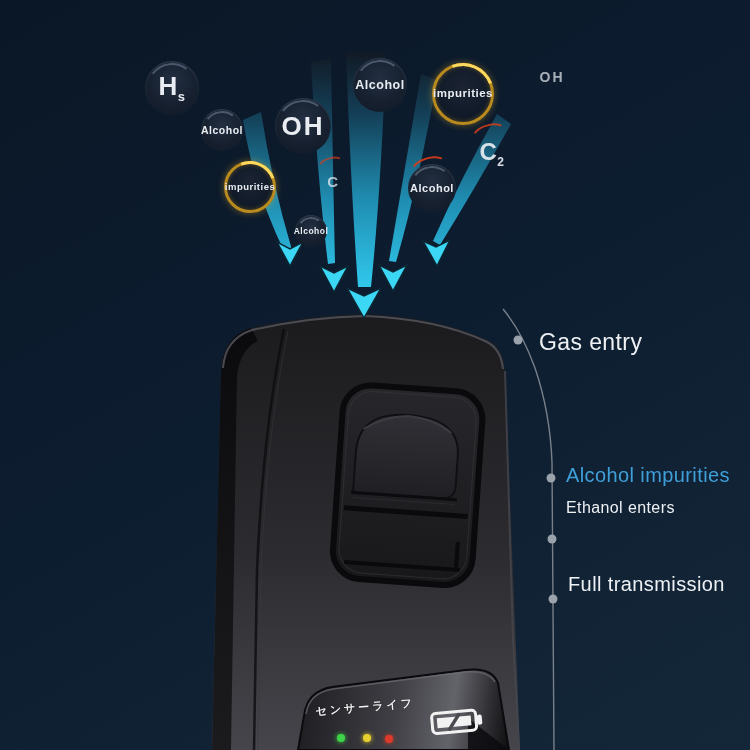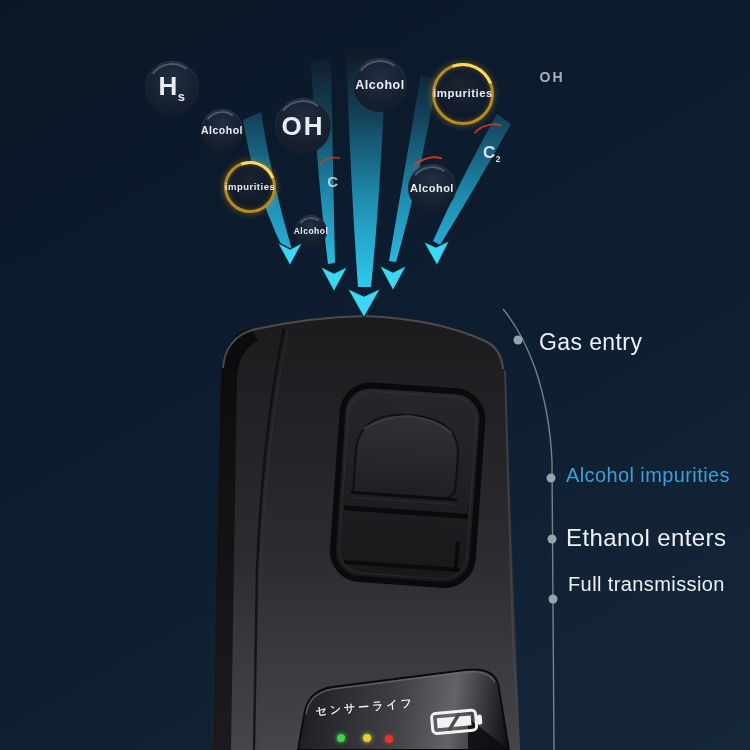--- a/index.html
+++ b/index.html
@@ -176,29 +176,29 @@
   <div class="bubble gold" style="left:224px;top:120px;width:46px;height:46px">
     <span class="bl" style="font-size:9.5px">impurities</span>
   </div>
   <div class="bubble ghost red-rim" style="left:316px;top:123px;width:34px;height:34px;opacity:.75">
     <span class="bl" style="font-size:15px">C</span>
   </div>
   <div class="bubble dark red-rim" style="left:408px;top:123px;width:48px;height:48px">
     <span class="bl" style="font-size:11px">Alcohol</span>
   </div>
   <div class="bubble ghost red-rim" style="left:469px;top:90px;width:46px;height:46px;opacity:.92">
-    <span class="bl" style="font-size:17px"><span>C</span><sub>2</sub></span>
+    <span class="bl" style="font-size:24px"><span>C</span><sub>2</sub></span>
   </div>
   <div class="bubble dark" style="left:295px;top:174px;width:32px;height:32px">
     <span class="bl" style="font-size:8.5px">Alcohol</span>
   </div>
 
   <div class="callout c-white" style="left:539px;top:329px;font-size:23px">Gas entry</div>
   <div class="callout c-blue" style="left:566px;top:464px;font-size:20px">Alcohol impurities</div>
-  <div class="callout c-white" style="left:566px;top:524px;font-size:24px">Ethanol enters</div>
+  <div class="callout c-white" style="left:566px;top:499px;font-size:16px">Ethanol enters</div>
   <div class="callout c-white" style="left:568px;top:573px;font-size:20px">Full transmission</div>
 
   <div class="jp-label">センサーライフ</div>
   <div class="led" style="left: 337px; top: 734px; background: rgb(62, 212, 74); box-shadow: rgb(62, 212, 74) 0px 0px 5px;"></div>
   <div class="led" style="left: 363px; top: 734px; background: rgb(230, 207, 46); box-shadow: rgb(230, 207, 46) 0px 0px 5px;"></div>
   <div class="led" style="left: 385px; top: 735px; background: rgb(222, 58, 42); box-shadow: rgb(222, 58, 42) 0px 0px 5px;"></div>
   <div class="battery-wrap">
     <svg width="54" height="28" viewBox="0 0 54 28">
       <rect x="2" y="4" width="44" height="20" rx="4" fill="none" stroke="#f2f2f2" stroke-width="3"></rect>
       <rect x="47" y="9" width="5" height="10" rx="2" fill="#f2f2f2"></rect>

